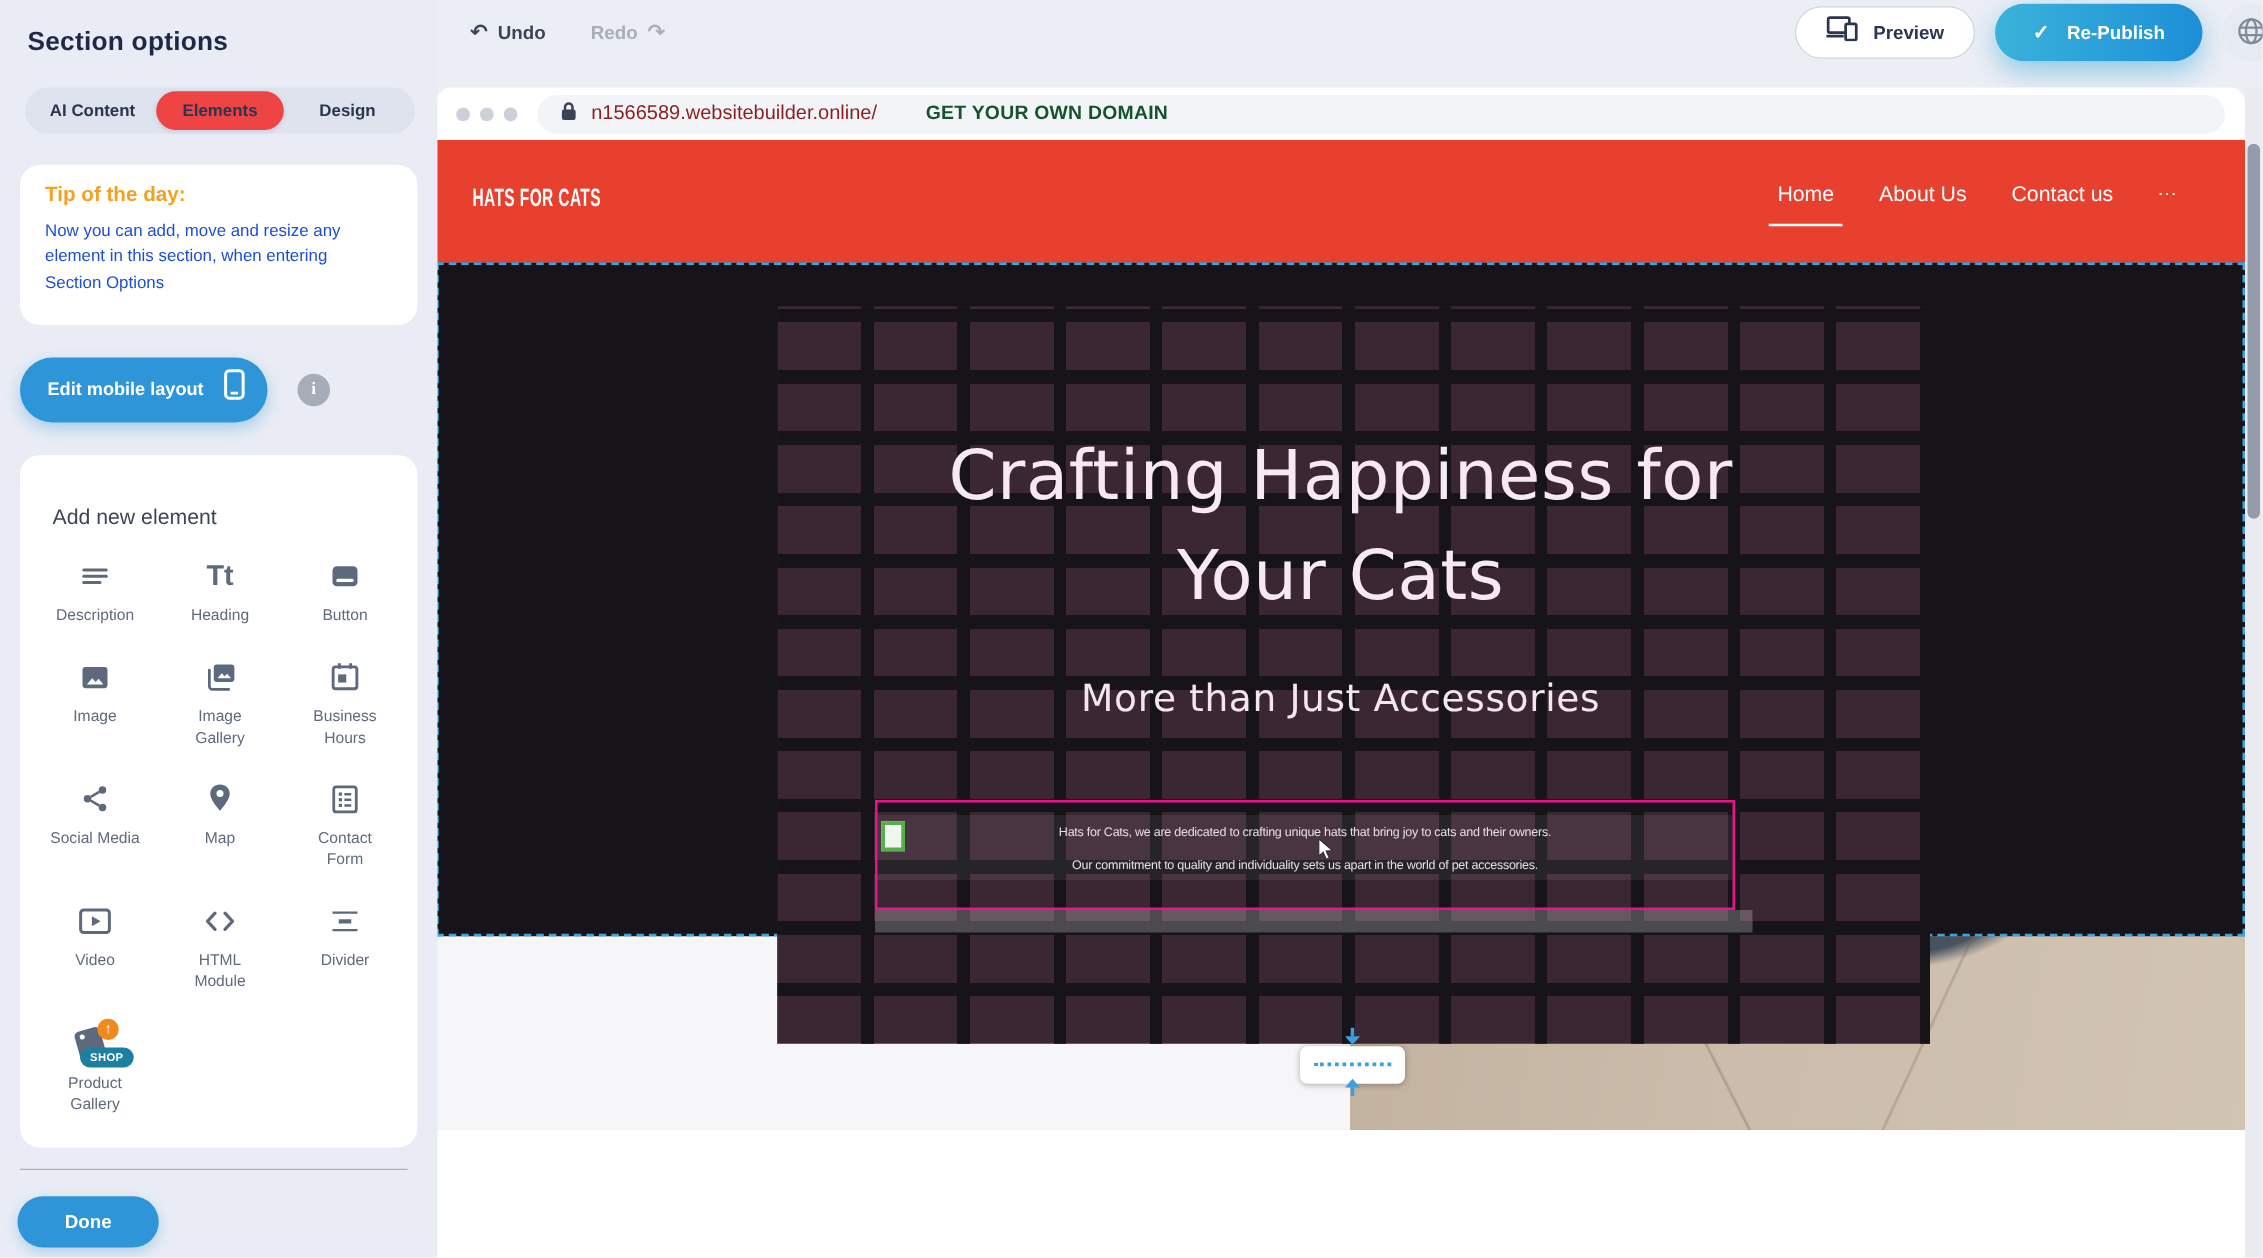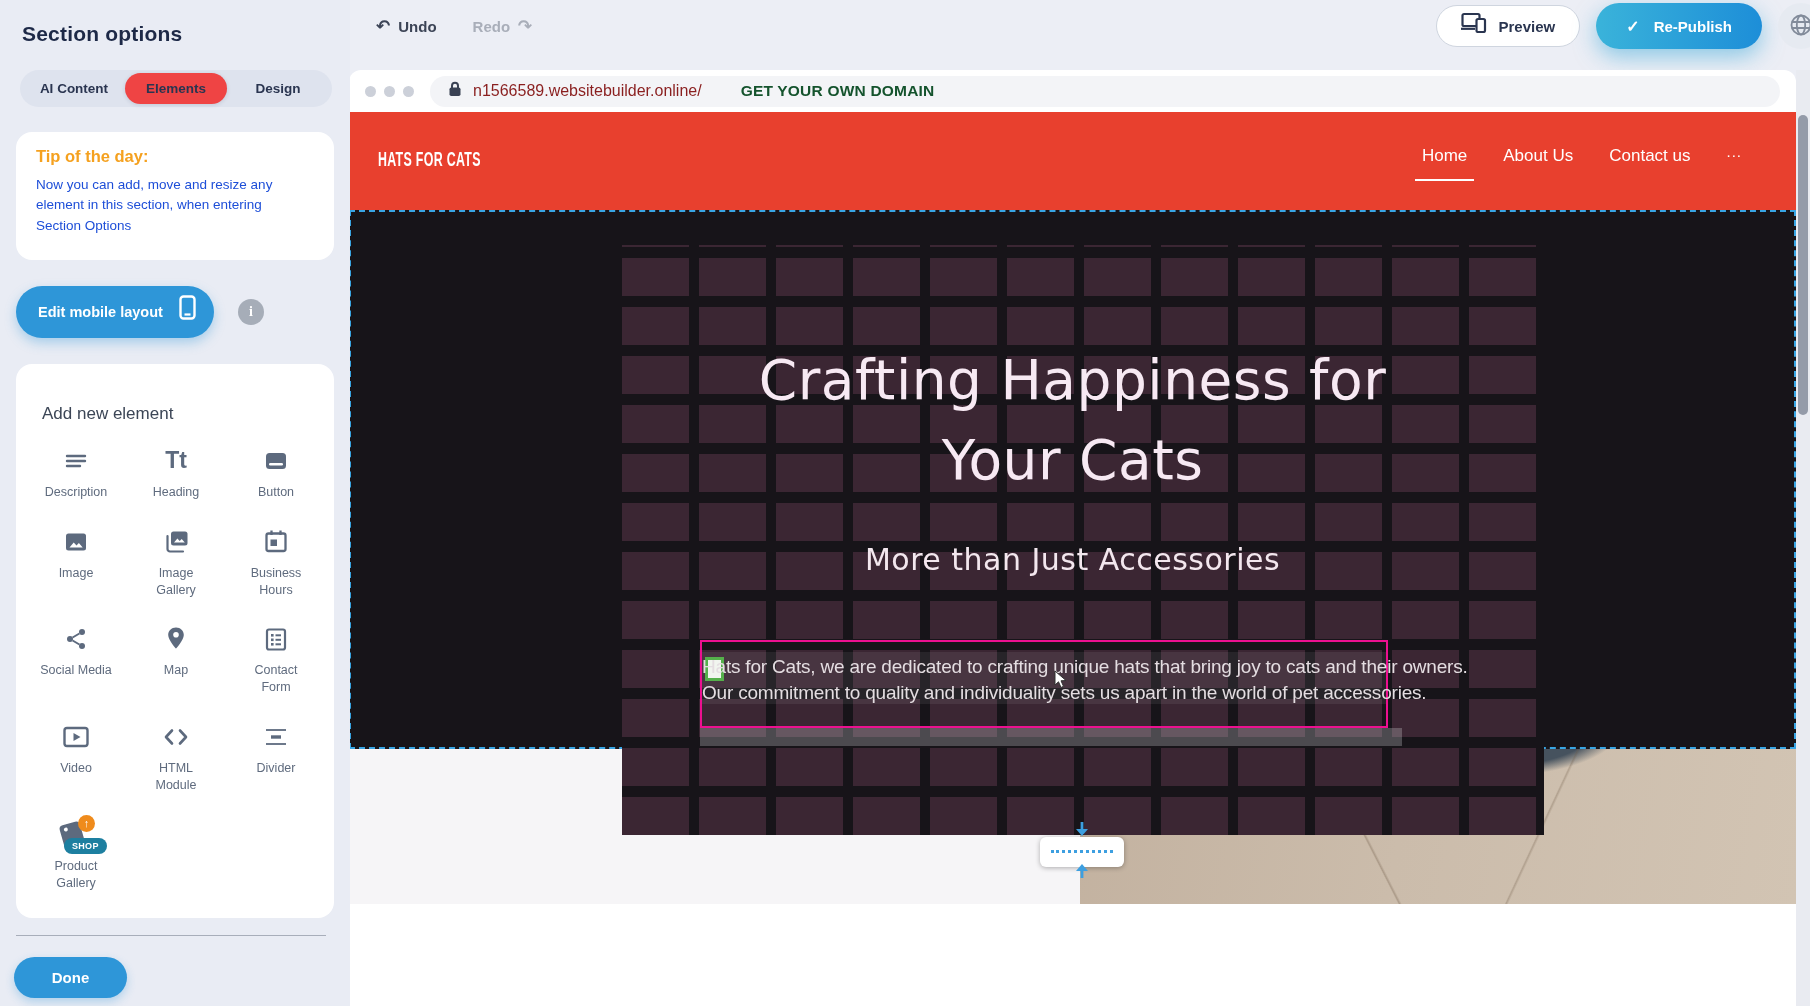--- a/index.html
+++ b/index.html
@@ -70,21 +70,21 @@
   
   .hero { position:relative; height:539px; background:#171419; border:2px dashed #38a5e4; z-index:2;}
   .tile-grid { position:absolute; left:271px; top:33px; width:922px; height:590px; background-color:#3b2633;
     background-image:
       repeating-linear-gradient(90deg, rgba(23,20,25,0) 0 67px, #171419 67px 77px),
       repeating-linear-gradient(0deg, rgba(23,20,25,0) 0 38px, #171419 38px 49px);}
   .hero-heading { position:absolute; left:0; right:0; top:128px; text-align:center; color:#f7e9f3; font-family:"DejaVu Sans", sans-serif; font-size:55px; font-weight:400; line-height:80px; letter-spacing:.5px;}
   .hero-sub { position:absolute; left:0; right:0; top:330px; text-align:center; color:#f3e7ee; font-family:"DejaVu Sans", sans-serif; font-size:30px; font-weight:400; letter-spacing:.5px;}
   .para-box { position:absolute; left:349px; top:428px; width:688px; height:88px; border:2px solid #ec1090;}
   .para-box::before { content:""; position:absolute; left:0; right:0; top:10px; height:52px; background:rgba(255,255,255,.07);}
-  .para-line { position:absolute; left:0; right:0; text-align:center; color:#e4dde1; font-size:19px; letter-spacing:-.2px; white-space:nowrap; line-height:26px;}
+  .para-line { position:absolute; left:0; right:0; text-align:center; color:#e4dde1; font-size:10px; letter-spacing:-.2px; white-space:nowrap; line-height:26px;}
   .para-line.l1 { top:12px;}
   .para-line.l2 { top:38px;}
   .drag-handle { position:absolute; left:3px; top:15px; width:19px; height:24px; background:#f1f5ef; border:3px solid #55b04b; cursor:grab;}
   .hl-strip { position:absolute; left:349px; top:516px; width:702px; height:18px; background:rgba(214,214,220,.28);}
   .cursor-arrow { position:absolute; left:703px; top:458px; z-index:4;}
 
   
   .section-resize { position:absolute; left:689px; top:612px; width:84px; height:56px; z-index:6; cursor:ns-resize;}
   .rh-box { position:absolute; left:0; right:0; top:13px; height:30px; background:#fff; border-radius:6px; box-shadow:0 1px 5px rgba(0,0,0,.3);}
   .rh-dots { position:absolute; left:11px; right:11px; top:26px; border-top:3px dotted #3d9fe0;}

